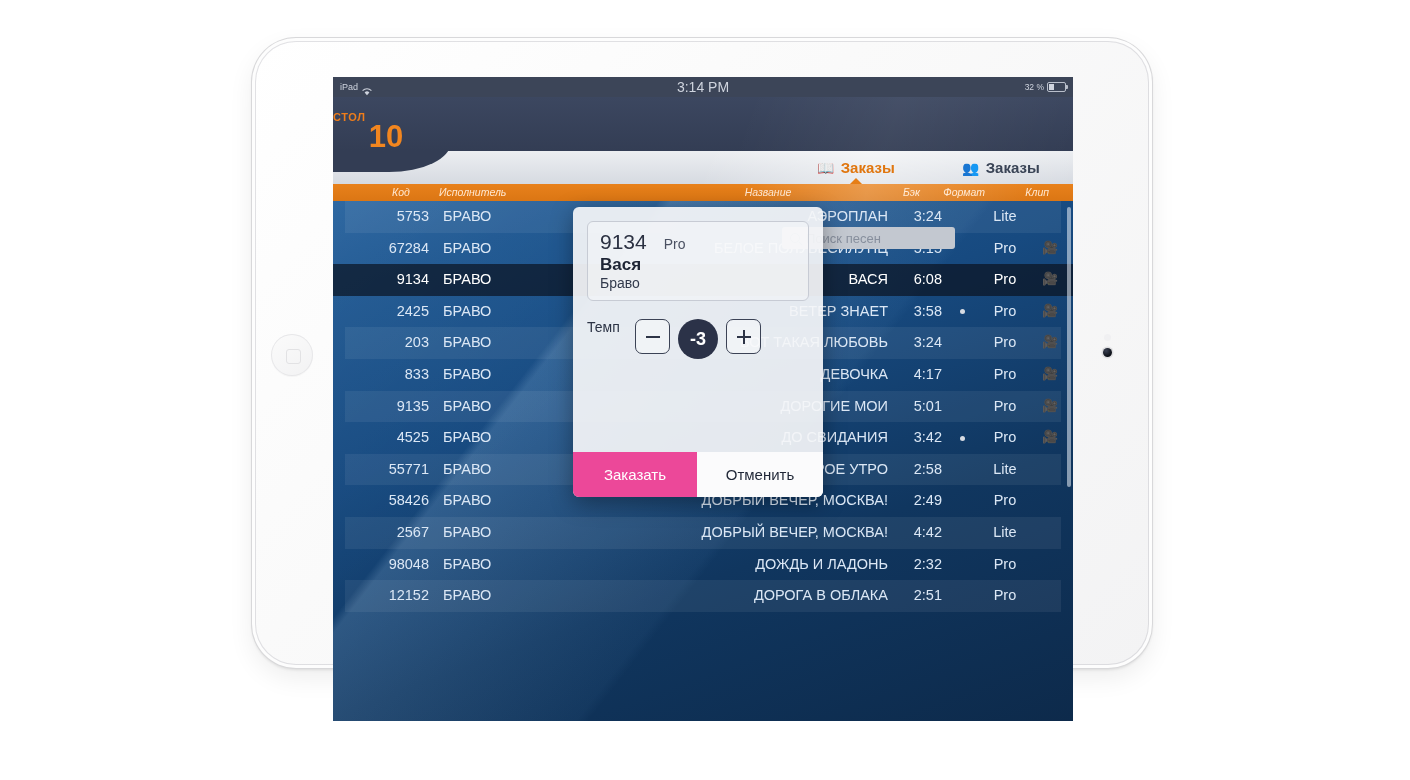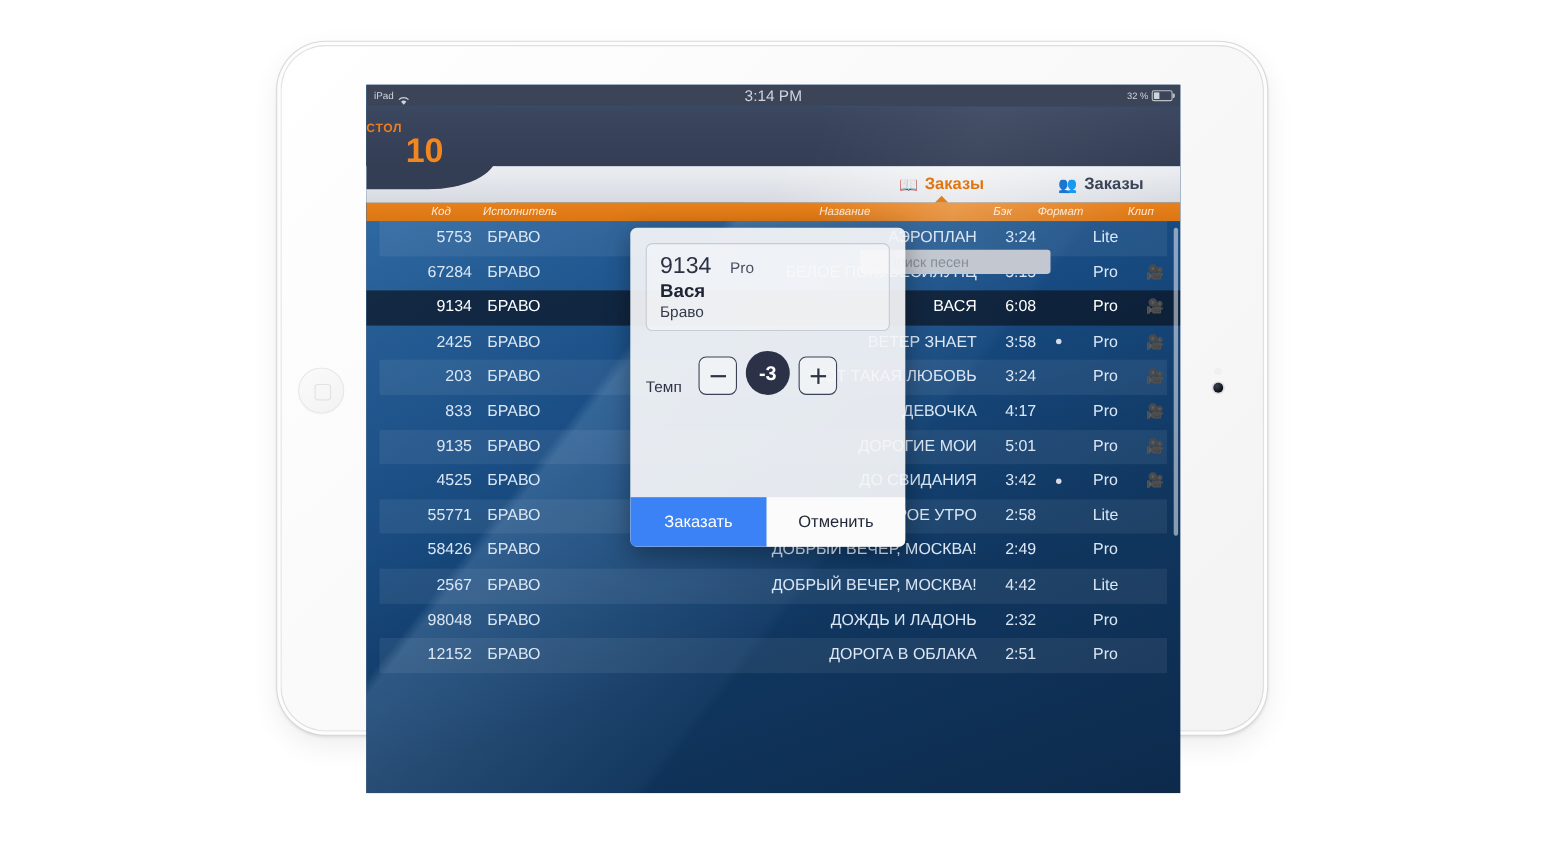--- a/index.html
+++ b/index.html
@@ -259,21 +259,21 @@
     border:1px solid #c7cbd4; border-radius:6px;
     background: rgba(255,255,255,0.35);
     padding:8px 0 0 12px; box-sizing:border-box;
   }
   .mi-row1 { display:flex; align-items:baseline; gap:17px; }
   .mi-code { font-size:21px; color:#2b3142; }
   .mi-fmt  { font-size:14px; color:#4a5162; }
   .mi-title{ font-size:17px; font-weight:bold; color:#1d2434; line-height:20px; margin-top:1px; }
   .mi-artist{ font-size:14px; color:#323a4c; line-height:17px; }
 
-  .ctl-row { display:flex; align-items:flex-end; margin-top:16px; padding-left:14px; }
+  .ctl-row { display:flex; align-items:flex-start; margin-top:16px; padding-left:14px; }
   .ctl-row.first { margin-top:18px; }
   .ctl-label { width:48px; font-size:14px; color:#2c3345; }
   .sq-btn {
     width:33px; height:33px; border:1.4px solid #3b4255; border-radius:7px;
     background: rgba(255,255,255,0.4);
     position:relative; flex:none;
   }
   .sq-btn.minus::after{
     content:""; position:absolute; left:50%; top:50%; width:14px; height:2.2px;
     margin:-1px 0 0 -7px; background:#2d3446;
@@ -289,21 +289,21 @@
   .val-circle {
     width:40px; height:40px; border-radius:50%; background:#2b3248;
     color:#ffffff; font-size:18px; font-weight:bold;
     text-align:center; line-height:40px; margin:0 8px; flex:none;
   }
 
   .modal-actions {
     position:absolute; left:0; bottom:0; width:100%; height:45px; display:flex;
   }
   .btn-order {
-    flex:0 0 124px; background:#3b82f6; color:#ffffff;
+    flex:0 0 124px; background:#ec4899; color:#ffffff;
     font-size:15px; text-align:center; line-height:45px;
   }
   .btn-cancel {
     flex:1 1 auto; background:#fbfbfc; color:#1f2636;
     font-size:15px; text-align:center; line-height:45px;
   }
 </style>
 </head>
 <body>
 

